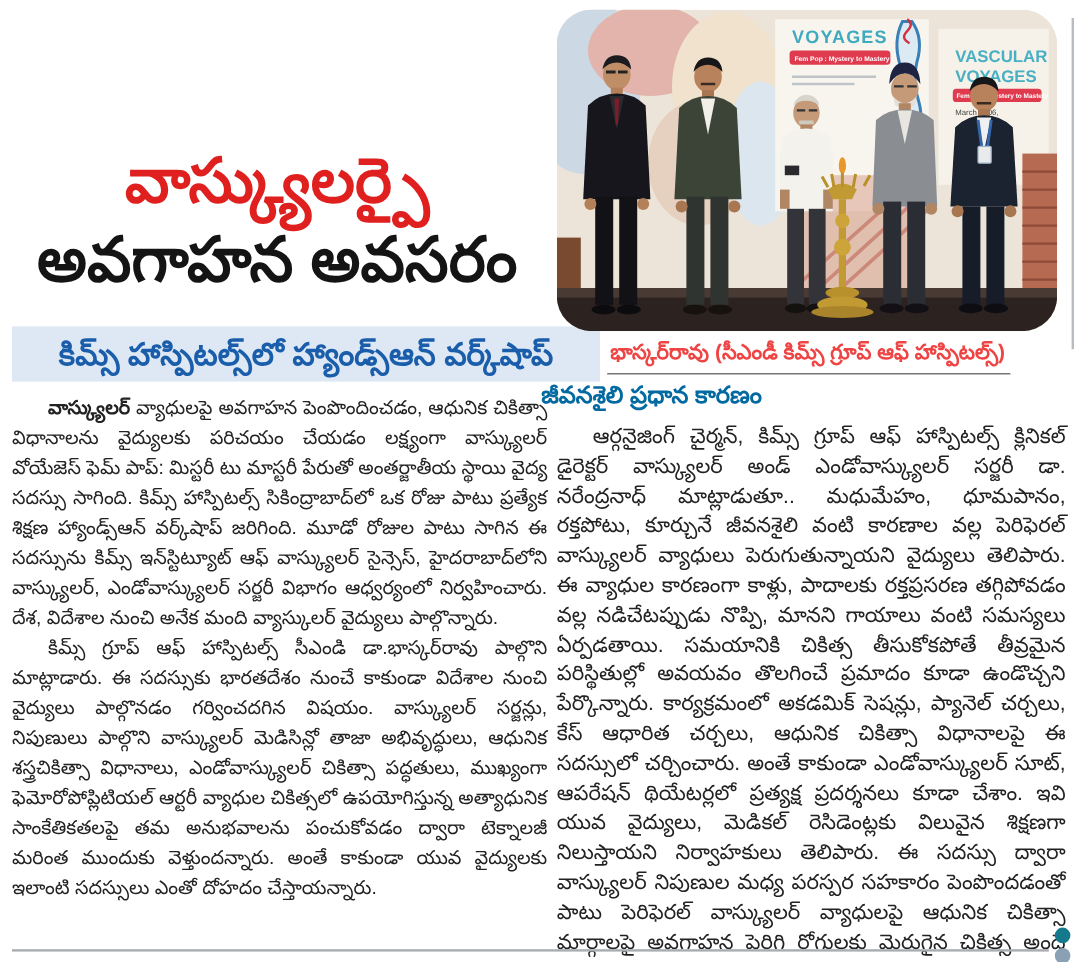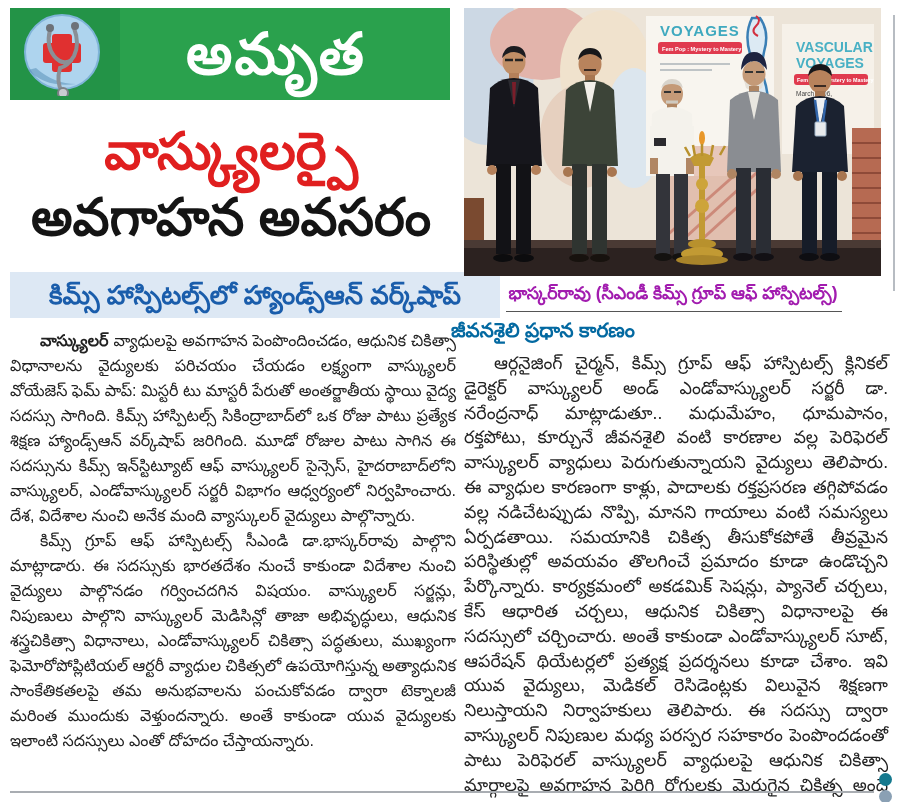--- a/index.html
+++ b/index.html
@@ -23,62 +23,44 @@
   
   .kicker{position:absolute;left:10px;top:272px;width:490px;height:46px;background:#dde8f4;
           color:#1a5dab;font-size:26px;font-weight:700;line-height:46px;text-align:center;}
 
   
   .colL{position:absolute;left:10px;top:328px;width:446px;font-size:16px;line-height:25px;
         text-align:justify;color:#222;}
   .colL p{margin:0;text-indent:30px;}
   .lead-word{font-weight:700;}
 
-  .photo-wrap{position:absolute;left:464px;top:8px;width:417px;height:268px;overflow:hidden;}
+  .photo-wrap{position:absolute;left:464px;top:8px;width:417px;height:268px;overflow:hidden;border-radius:29px;}
   .vline{position:absolute;left:893px;top:15px;width:2px;height:276px;background:#b7bcc2;}
 
   .caption{position:absolute;left:464px;top:283px;width:418px;text-align:center;
-           font-size:17.5px;font-weight:700;color:#a21caf;}
+           font-size:17.5px;font-weight:700;color:#ef4444;}
   .caption-rule{position:absolute;left:506px;top:311px;width:336px;height:0;
                 border-top:1.6px solid #555;}
   .col2-head{position:absolute;left:451px;top:319px;width:418px;text-align:left;
              font-size:20px;font-weight:800;color:#0369a1;}
   .colR{position:absolute;left:464px;top:351px;width:424px;font-size:17.5px;line-height:24.8px;
         text-align:justify;color:#222;}
   .colR p{margin:0;text-indent:30px;}
 
   
   .bottom-rule{position:absolute;left:10px;top:791px;width:864px;height:0;border-top:2px solid #a9adb2;}
   .dot{position:absolute;width:13px;height:13px;border-radius:50%;}
   .dot-teal{left:879px;top:773px;background:#15798e;}
   .dot-grey{left:879px;top:790px;background:#8aa0b4;}
 </style>
 </head>
 <body>
 
 <div class="page">
 
-  <div class="masthead">
-    <div class="masthead-logo">
-      <svg width="98" height="84" viewBox="0 0 98 84">
-        <circle cx="46" cy="40" r="37" fill="#aed4ee" stroke="#7fb4d8" stroke-width="2"></circle>
-        <path d="M12 58 Q30 76 60 72 Q38 72 20 56 Z" fill="#5a8fb8" opacity="0.55"></path>
-
-        <rect x="36" y="22" width="20" height="38" rx="3" fill="#e03030"></rect>
-        <rect x="27" y="31" width="38" height="20" rx="3" fill="#e03030"></rect>
-
-        <path d="M34 18 Q30 34 38 44 Q46 54 56 48" fill="none" stroke="#8a8f96" stroke-width="4"></path>
-        <path d="M58 16 Q64 32 58 44 Q52 54 44 56 Q40 70 46 80" fill="none" stroke="#8a8f96" stroke-width="4"></path>
-        <circle cx="34" cy="16" r="4" fill="#6d7278"></circle>
-        <circle cx="59" cy="14" r="4" fill="#6d7278"></circle>
-        <circle cx="47" cy="81" r="5" fill="#c9ccd1" stroke="#7d8187" stroke-width="2"></circle>
-      </svg>
-    </div>
-    <div class="masthead-title">అమృత</div>
-  </div>
 
   <div class="headline">
     <div><span class="red">వాస్క్యులర్</span><span class="blk">పై</span></div>
     <div class="blk">అవగాహన అవసరం</div>
   </div>
 
   <div class="kicker">కిమ్స్ హాస్పిటల్స్‌లో హ్యాండ్స్‌ఆన్ వర్క్‌షాప్</div>
 
   <div class="colL">
     <p><span class="lead-word">వాస్క్యులర్</span> <span>వ్యాధులపై అవగాహన పెంపొందించడం, ఆధునిక చికిత్సా విధానాలను వైద్యులకు పరిచయం చేయడం లక్ష్యంగా వాస్క్యులర్ వోయేజెస్ ఫెమ్ పాప్: మిస్టరీ టు మాస్టరీ పేరుతో అంతర్జాతీయ స్థాయి వైద్య సదస్సు సాగింది. కిమ్స్ హాస్పిటల్స్ సికింద్రాబాద్‌లో ఒక రోజు పాటు ప్రత్యేక శిక్షణ హ్యాండ్స్‌ఆన్ వర్క్‌షాప్ జరిగింది. మూడో రోజుల పాటు సాగిన ఈ సదస్సును కిమ్స్ ఇన్‌స్టిట్యూట్ ఆఫ్ వాస్క్యులర్ సైన్సెస్, హైదరాబాద్‌లోని వాస్క్యులర్, ఎండోవాస్క్యులర్ సర్జరీ విభాగం ఆధ్వర్యంలో నిర్వహించారు. దేశ, విదేశాల నుంచి అనేక మంది వ్యాస్కులర్ వైద్యులు పాల్గొన్నారు.</span></p>

